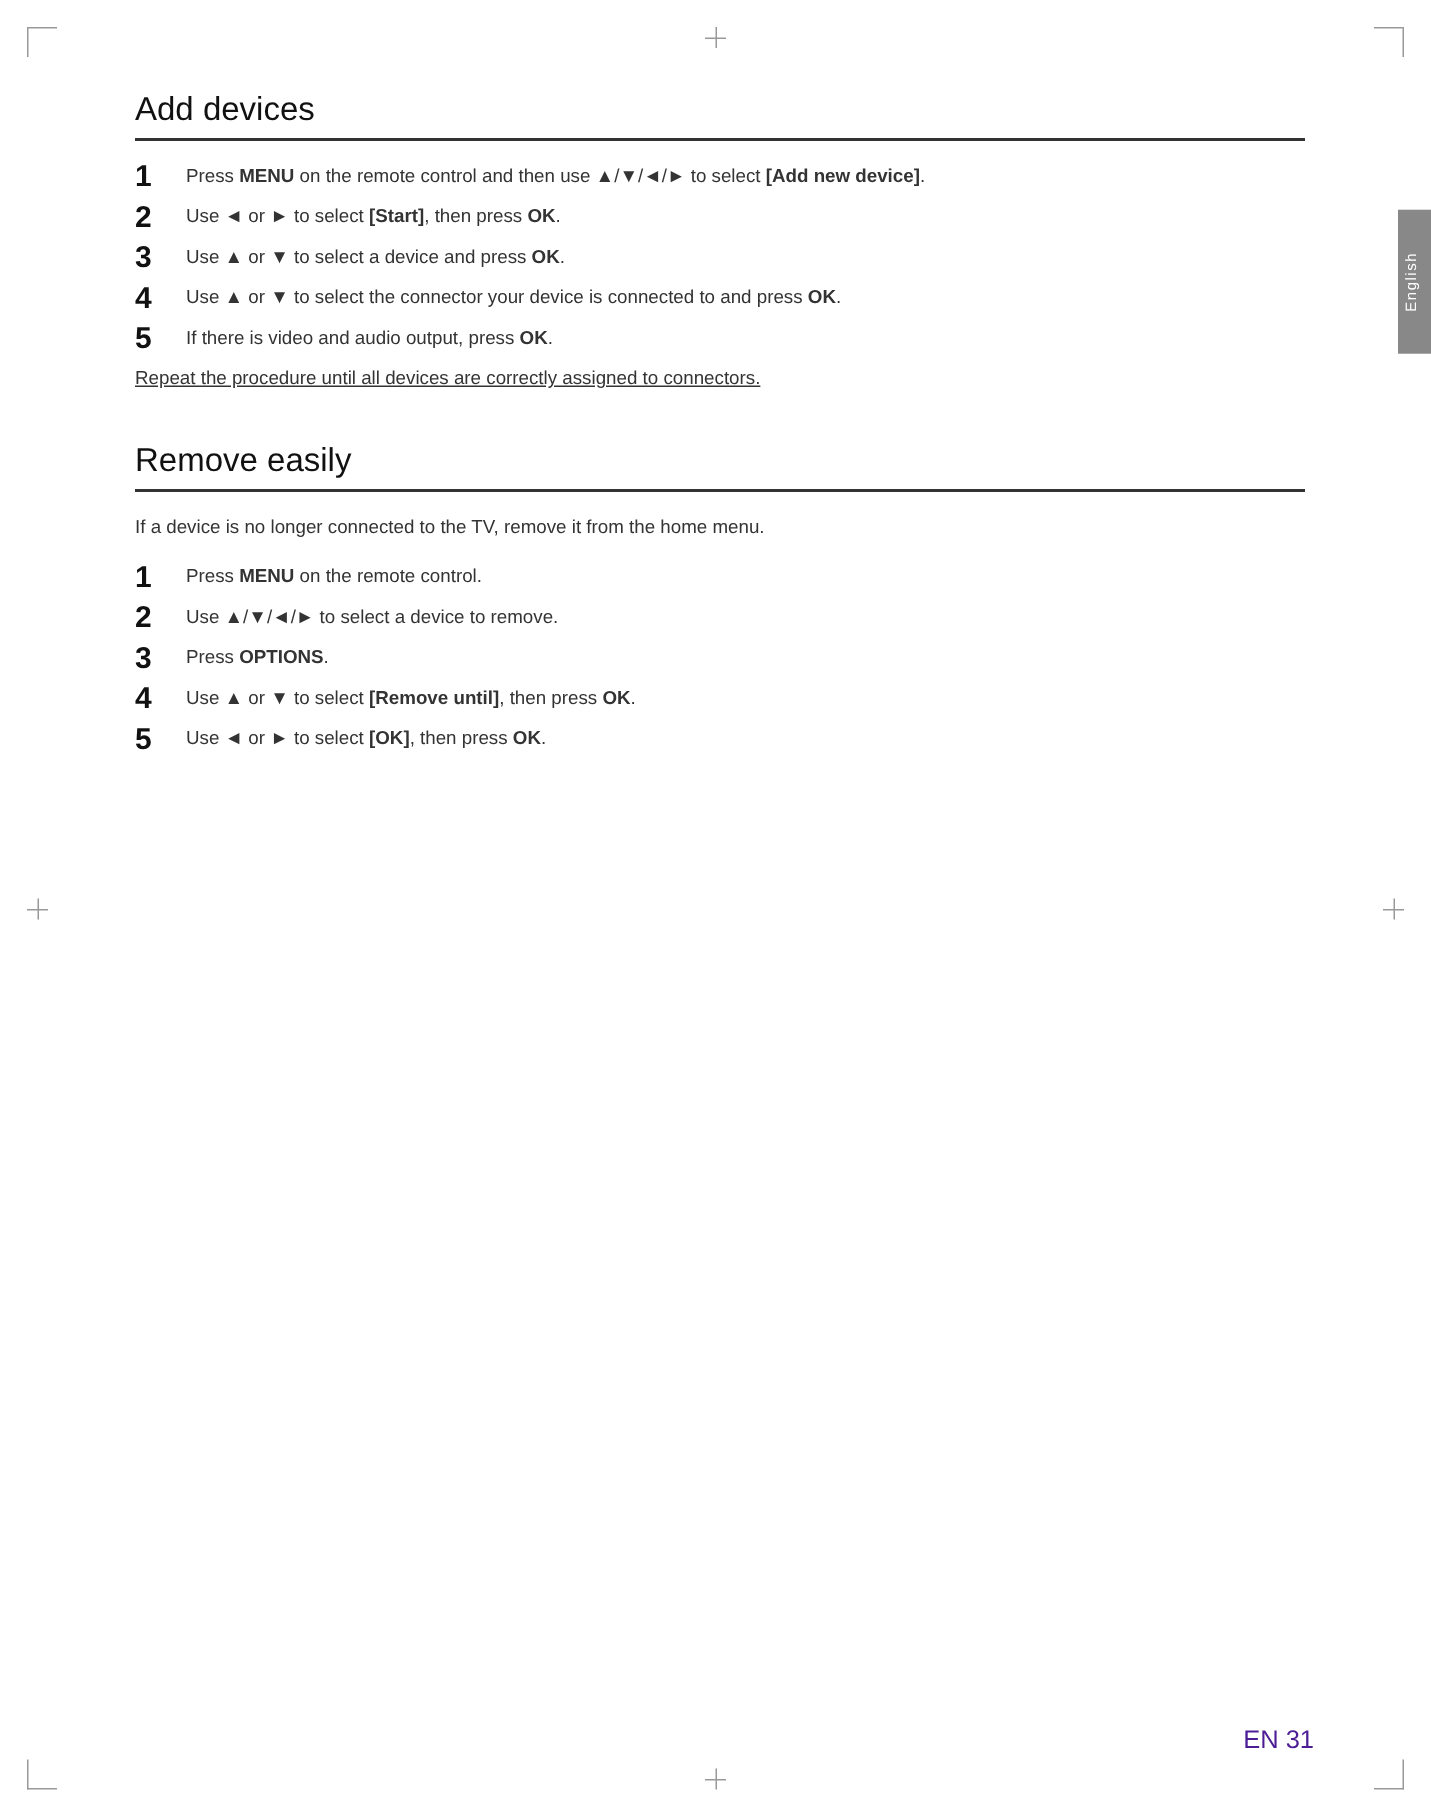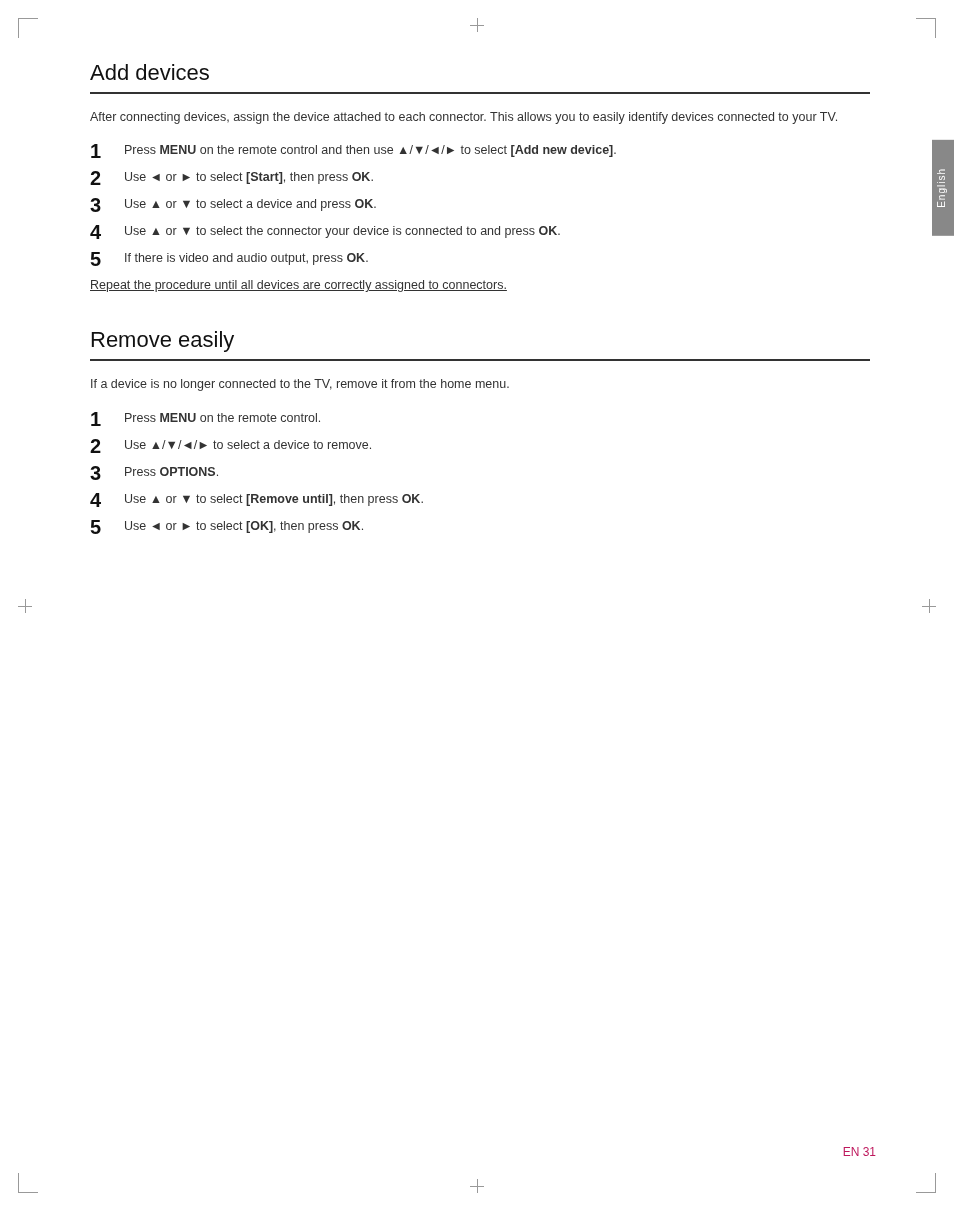--- a/index.html
+++ b/index.html
@@ -67,24 +67,24 @@
       transform: rotate(180deg);
       font-size: 10px;
       color: #fff;
       letter-spacing: 1px;
       text-align: center;
     }
 
     
     .page-number {
       position: absolute;
-      bottom: 52px;
+      bottom: 41px;
       right: 78px;
-      font-size: 12px;
-      color: #be185d;
+      font-size: 17px;
+      color: #4c1d95;
     }
 
     
     .content {
       margin-left: 10px;
       max-width: 780px;
     }
 
     
     .section-title {
@@ -168,21 +168,20 @@
   <div class="crosshair right-center"></div>
 
   <div class="sidebar-tab">English</div>
 
   <div class="page-number">EN    31</div>
 
   <div class="content">
 
     <h2 class="section-title">Add devices</h2>
 
-    <p class="section-intro">After connecting devices, assign the device attached to each connector. This allows you to easily identify devices connected to your TV.</p>
 
     <ol class="steps-list">
 
       <li>
         <span class="step-number">1</span>
         <span class="step-text">
           Press <strong>MENU</strong> on the remote control and then use ▲/▼/◄/► to select <strong>[Add new device]</strong>.
         </span>
       </li>
 

